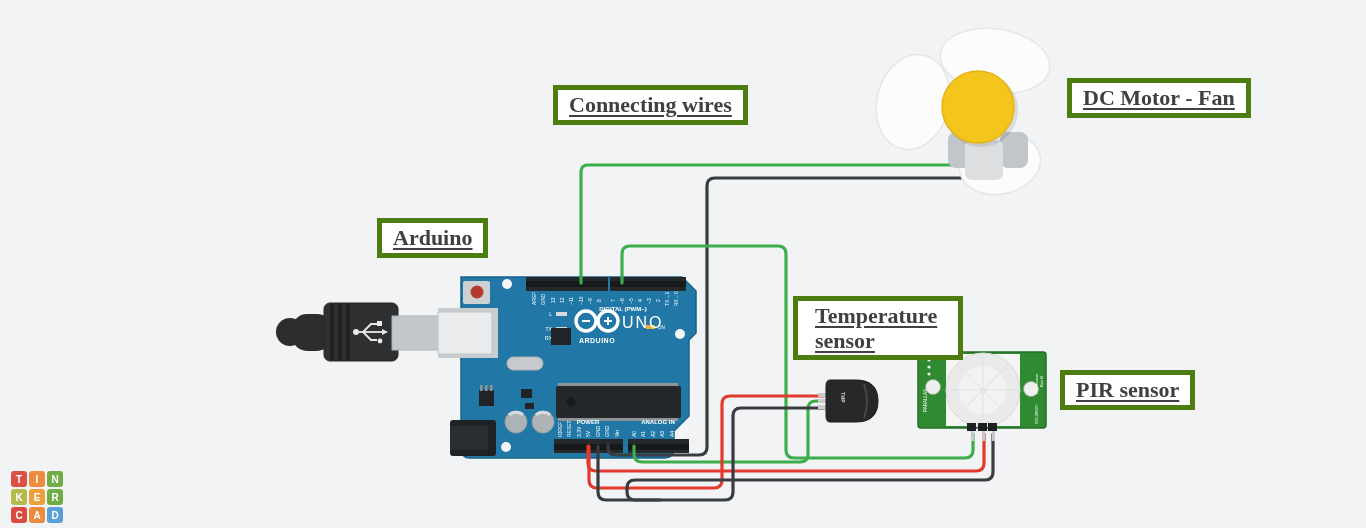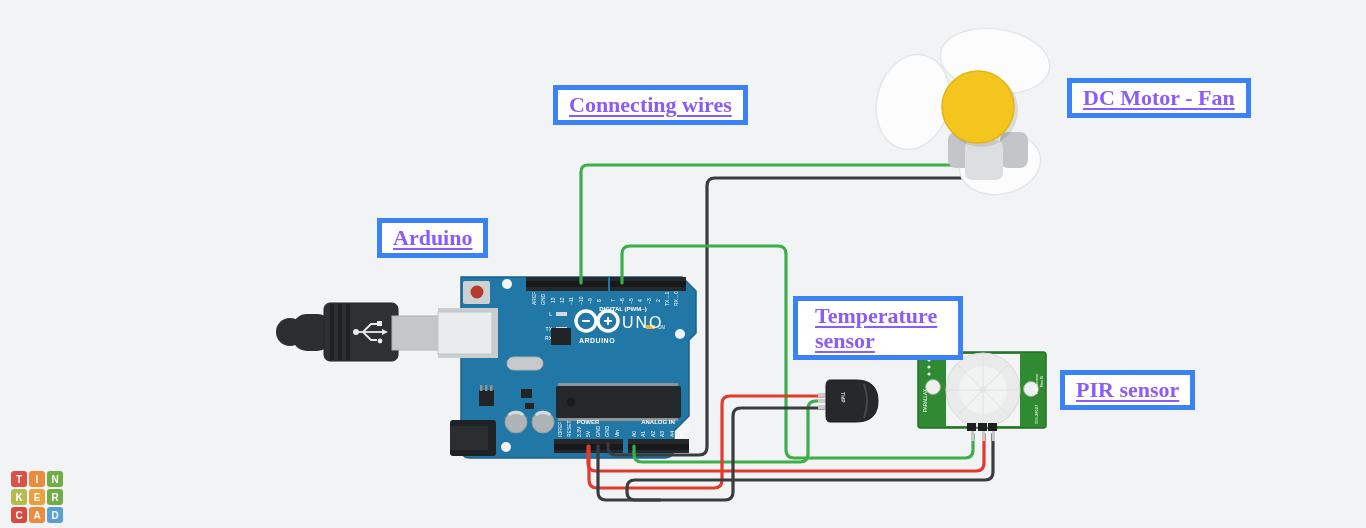--- a/index.html
+++ b/index.html
@@ -6,26 +6,26 @@
   body{
     width:1366px;height:528px;overflow:hidden;position:relative;
     background:#f1f3f5;
     font-family:"Liberation Sans",sans-serif;
   }
   #stage{position:absolute;inset:0;}
   svg{position:absolute;left:0;top:0;}
   .label-box{
     position:absolute;
     background:#ffffff;
-    border:5px solid #3b82f6;
+    border:5px solid #4d7c0f;
     padding:2px 11px;
     font-family:"Liberation Serif",serif;
     font-weight:bold;
     font-size:22px;
-    color:#8b5cf6;
+    color:#404040;
     text-decoration:underline;
     text-decoration-thickness:2px;
     text-underline-offset:3px;
     line-height:26px;
     white-space:nowrap;
   }
   .label-box.wrap{white-space:normal;}
   #lbl-wires{left:553px;top:85px;}
   #lbl-fan{left:1067px;top:78px;text-align:center;}
   #lbl-arduino{left:377px;top:218px;}

